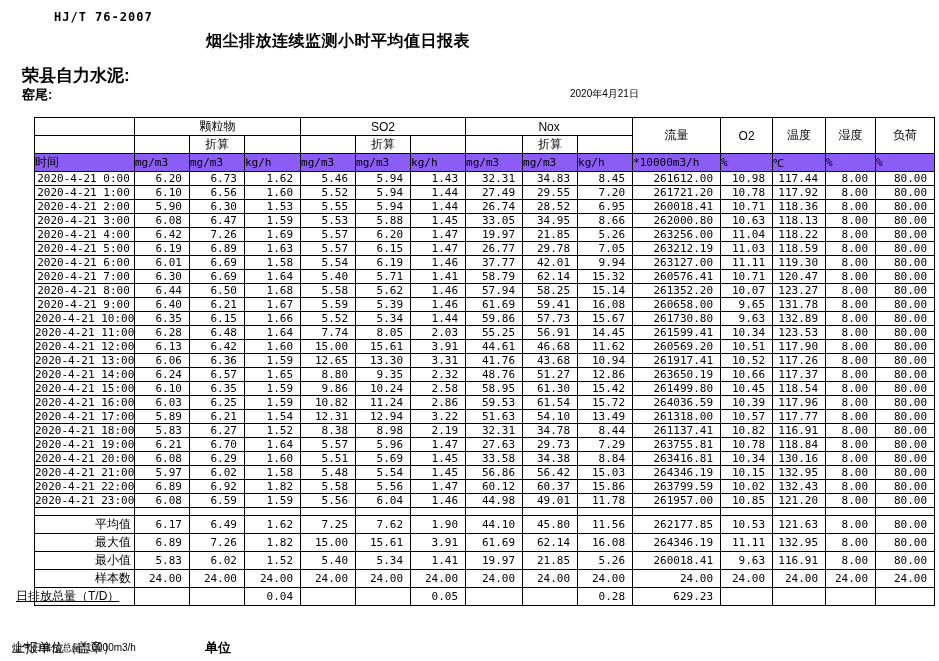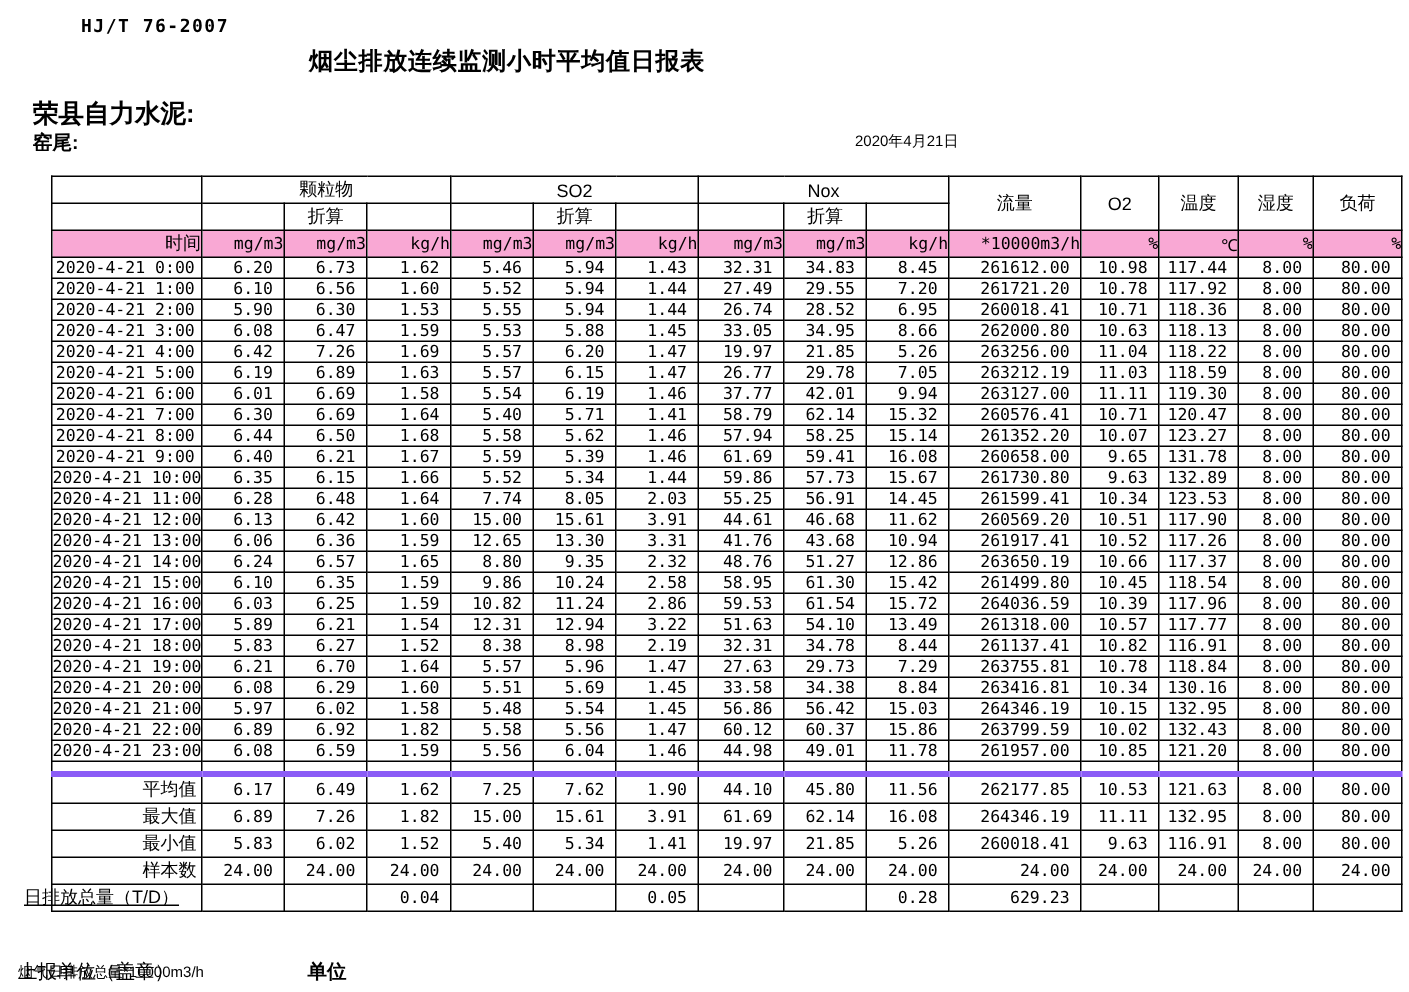--- a/index.html
+++ b/index.html
@@ -26,36 +26,36 @@
     border:1px solid #000;
     padding:0; margin:0;
     overflow:hidden; white-space:nowrap;
     font:11px "DejaVu Sans Mono", monospace;
     height:14px; vertical-align:middle;
   }
   thead td { text-align:center; font-family:"Liberation Sans", sans-serif; font-size:12px; }
   tr.grp-row td { height:16px; }
   tr.sub-row td { height:12px;font-family:Liberation Serif, serif; }
   tr.unit-row td {
-    background:#f9a8d4;
+    background:#8b5cf6;
     height:14px;
     font:11px "DejaVu Sans Mono", monospace;
-    text-align:right;
+    text-align:left;
   }
   tr.unit-row td.time-h { font-family:"Liberation Sans", sans-serif; font-size:12px; }
   td.time-cell { text-align:center; padding-right:2px; }
   td.num-cell  { text-align:right; padding-right:7px; }
   td.summary-label { text-align:right; padding-right:3px; font-family:"Liberation Sans", sans-serif; font-size:12px; }
   td.total-label {
     text-align:left; overflow:visible; text-indent:-19px;
     text-decoration:underline;
     font-family:"Liberation Sans", sans-serif; font-size:12px;
   }
   tr.spacer-row td { height:8px; }
-  tr.summary-first td { border-top:4px solid #8b5cf6; }
+  tr.summary-first td { border-top:1px solid #8b5cf6; }
 
   .flue-total  { left:12px;  top:623px; font-size:10px; font-weight:normal;margin-top:18px; }
   .report-unit { left:12px;  top:639px; font-size:13px; font-weight:normal;text-align:right; }
   .unit-label  { left:205px; top:639px; font-size:13px; font-weight:bold; }
 </style>
 </head>
 <body>
 
 <div class="abs std-no">HJ/T  76-2007</div>
 <div class="abs title">烟尘排放连续监测小时平均值日报表</div>

